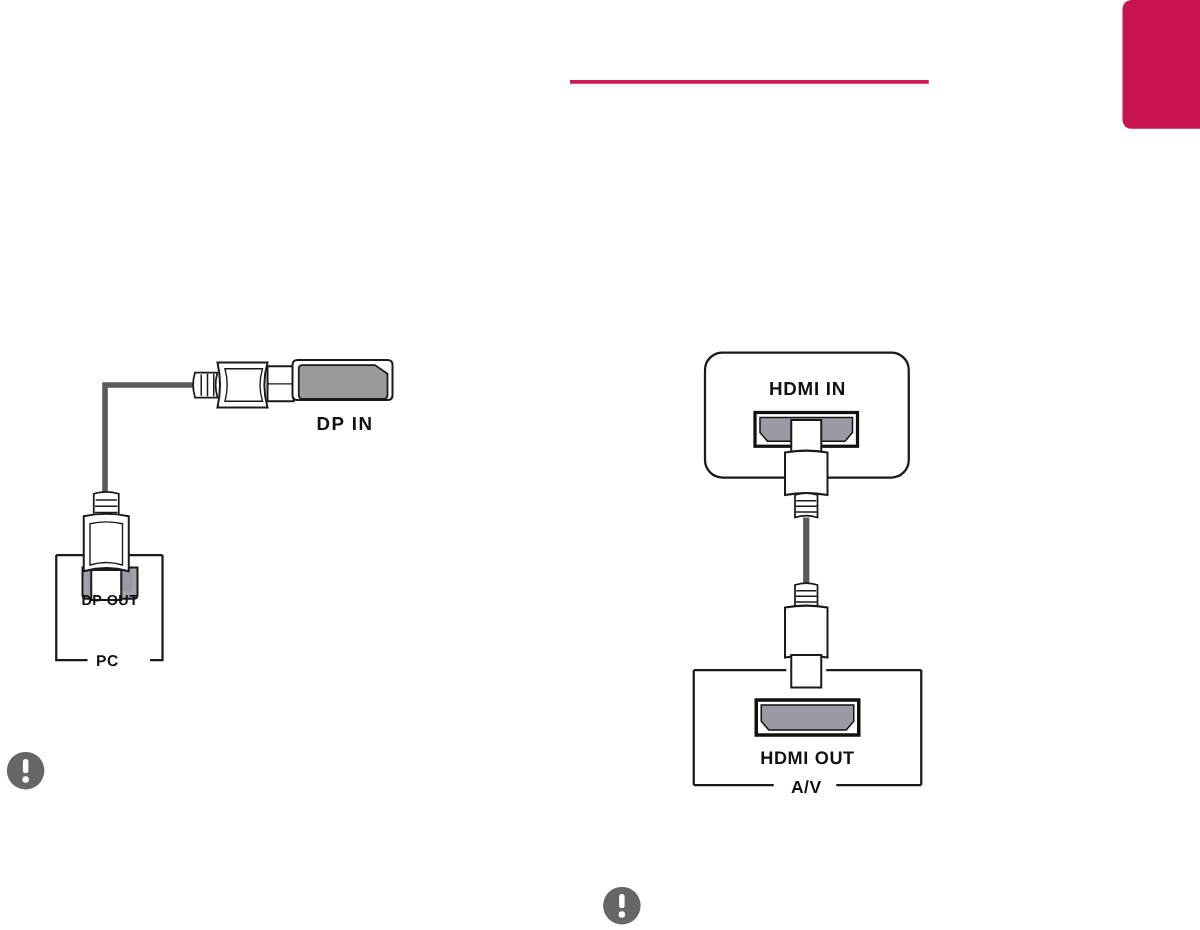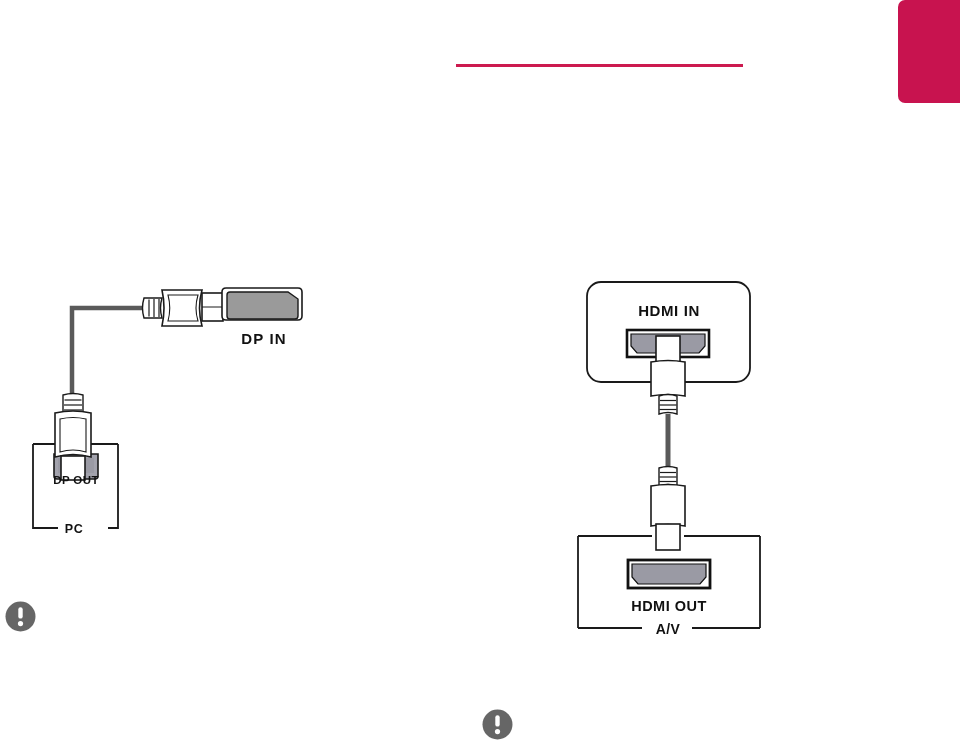--- a/index.html
+++ b/index.html
@@ -19,22 +19,22 @@
   
   .header-rule{
     position:absolute;left:456px;top:64px;width:287px;height:3px;
     background:#cc1a4f;
   }
 
   
   .fig{position:absolute;}
   .fig svg{display:block;}
 
-  .fig-dp{left:10px;top:262px;}
-  .fig-hdmi{left:564px;top:272px;}
+  .fig-dp{left:22px;top:262px;}
+  .fig-hdmi{left:541px;top:272px;}
 
   
   .note-icon{position:absolute;width:33px;height:33px;}
   .note-dp{left:4px;top:600px;}
   .note-hdmi{left:481px;top:708px;}
 </style>
 </head>
 <body>
 
 <div class="page">

